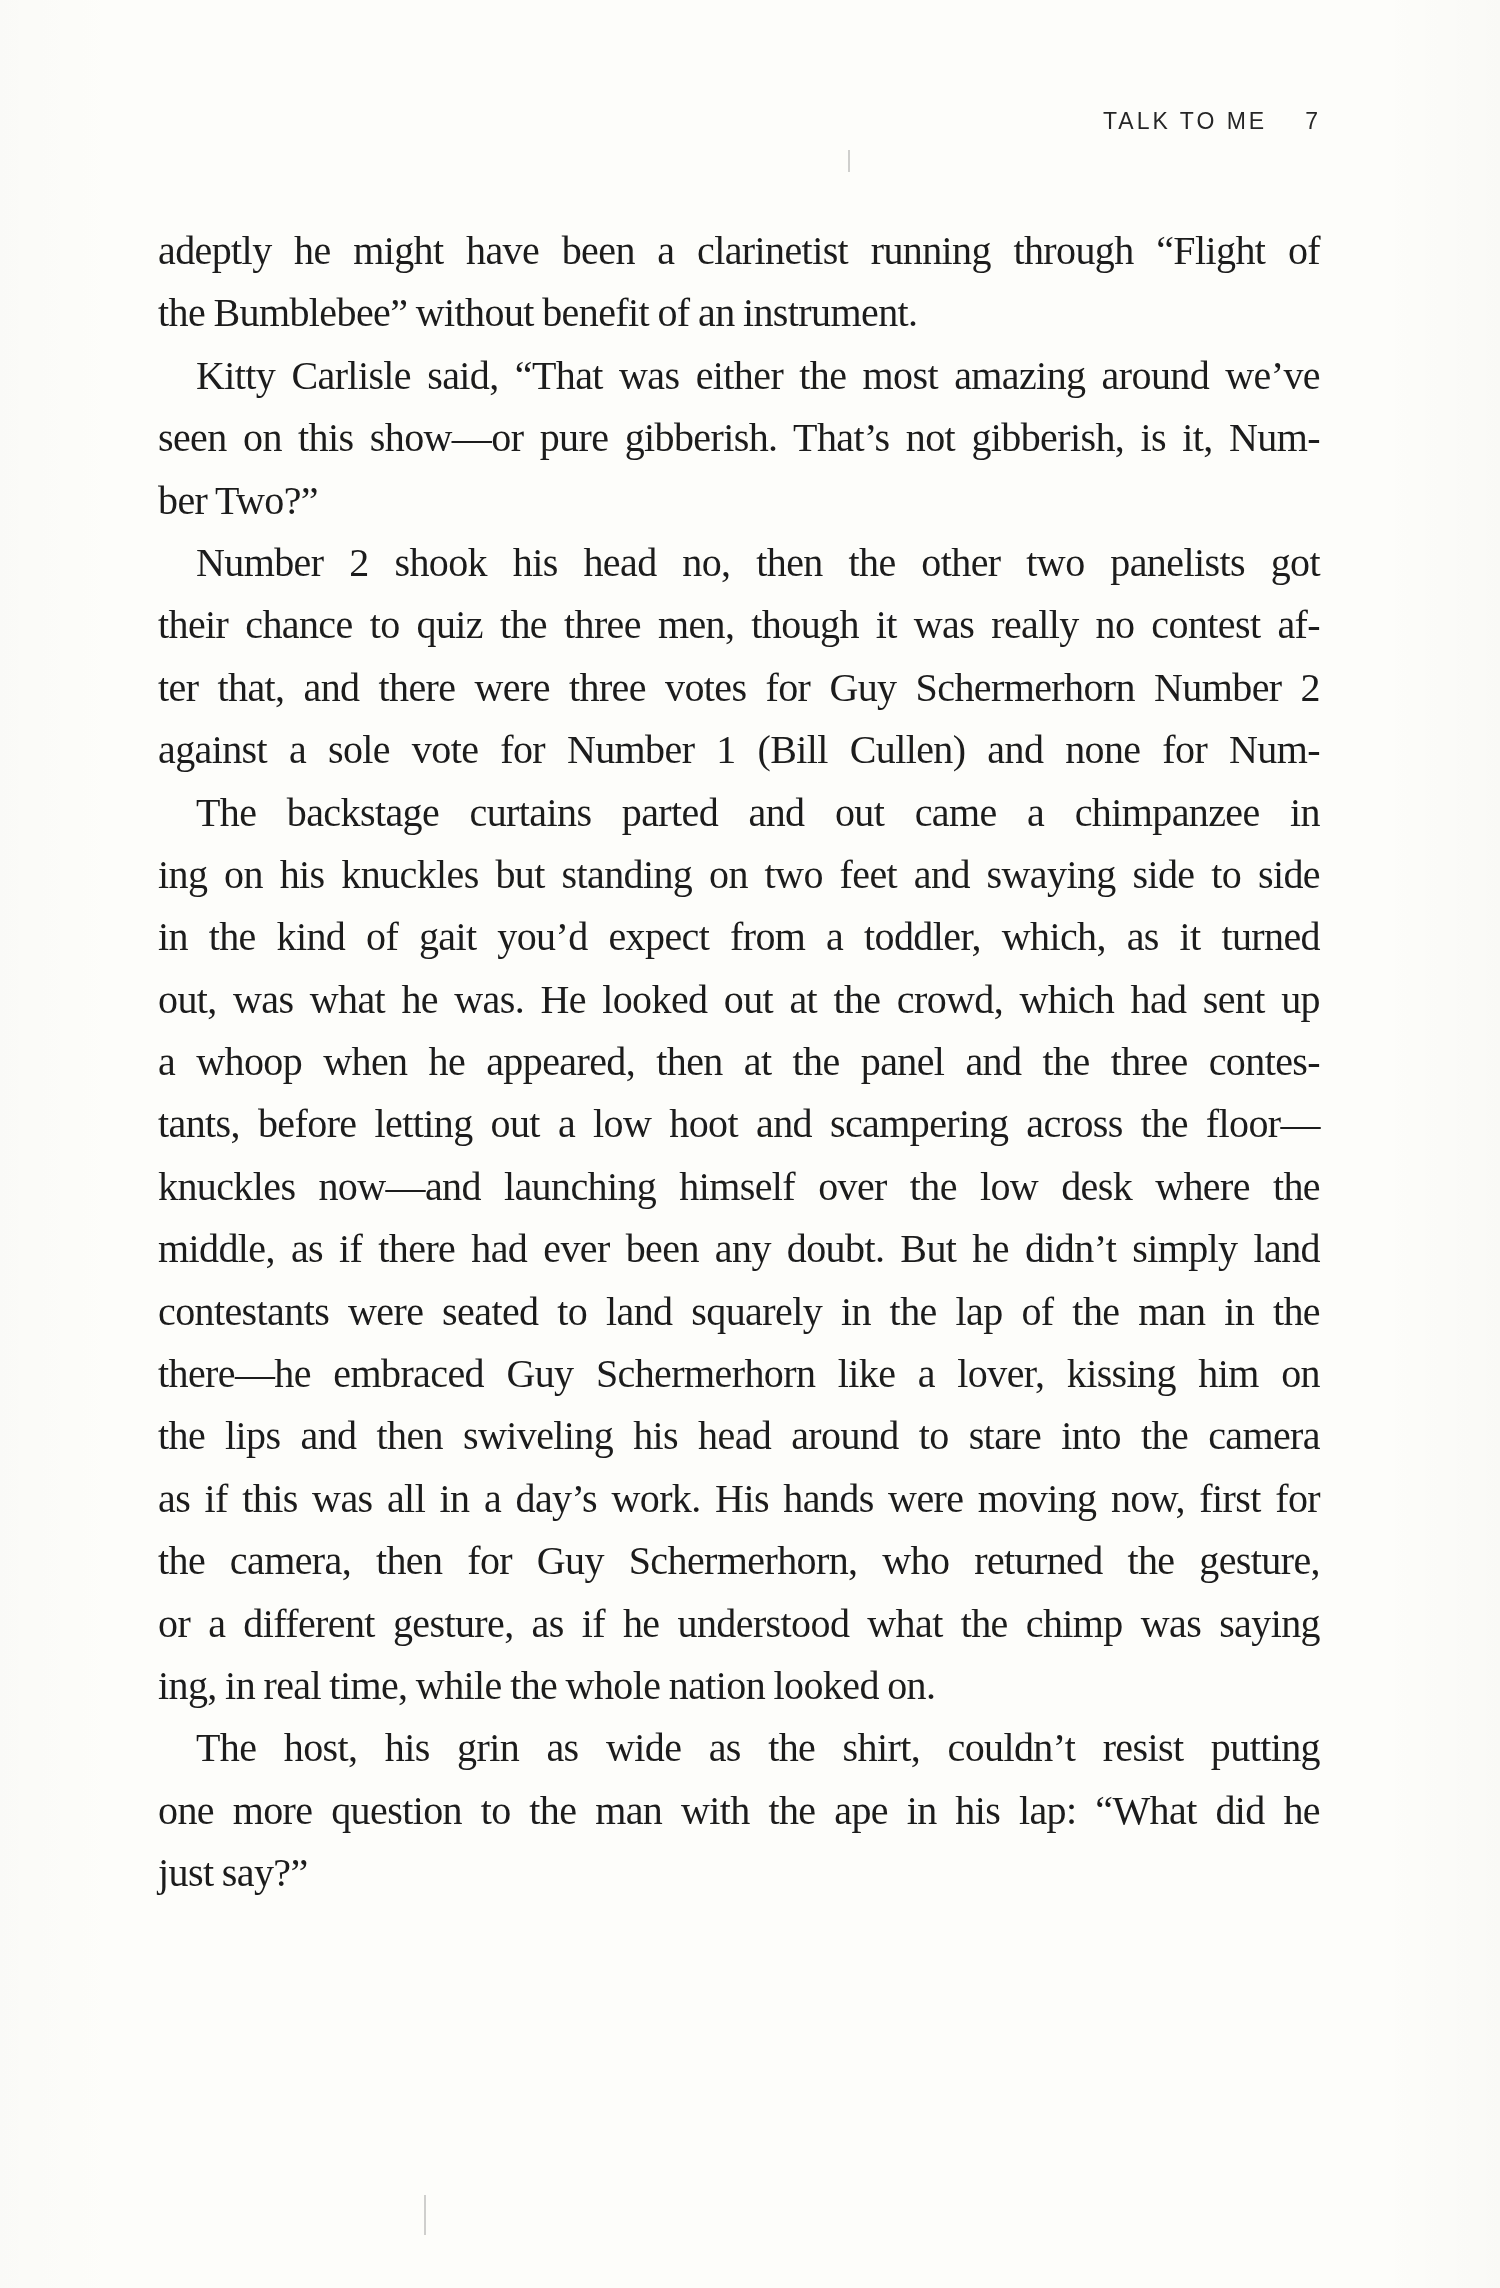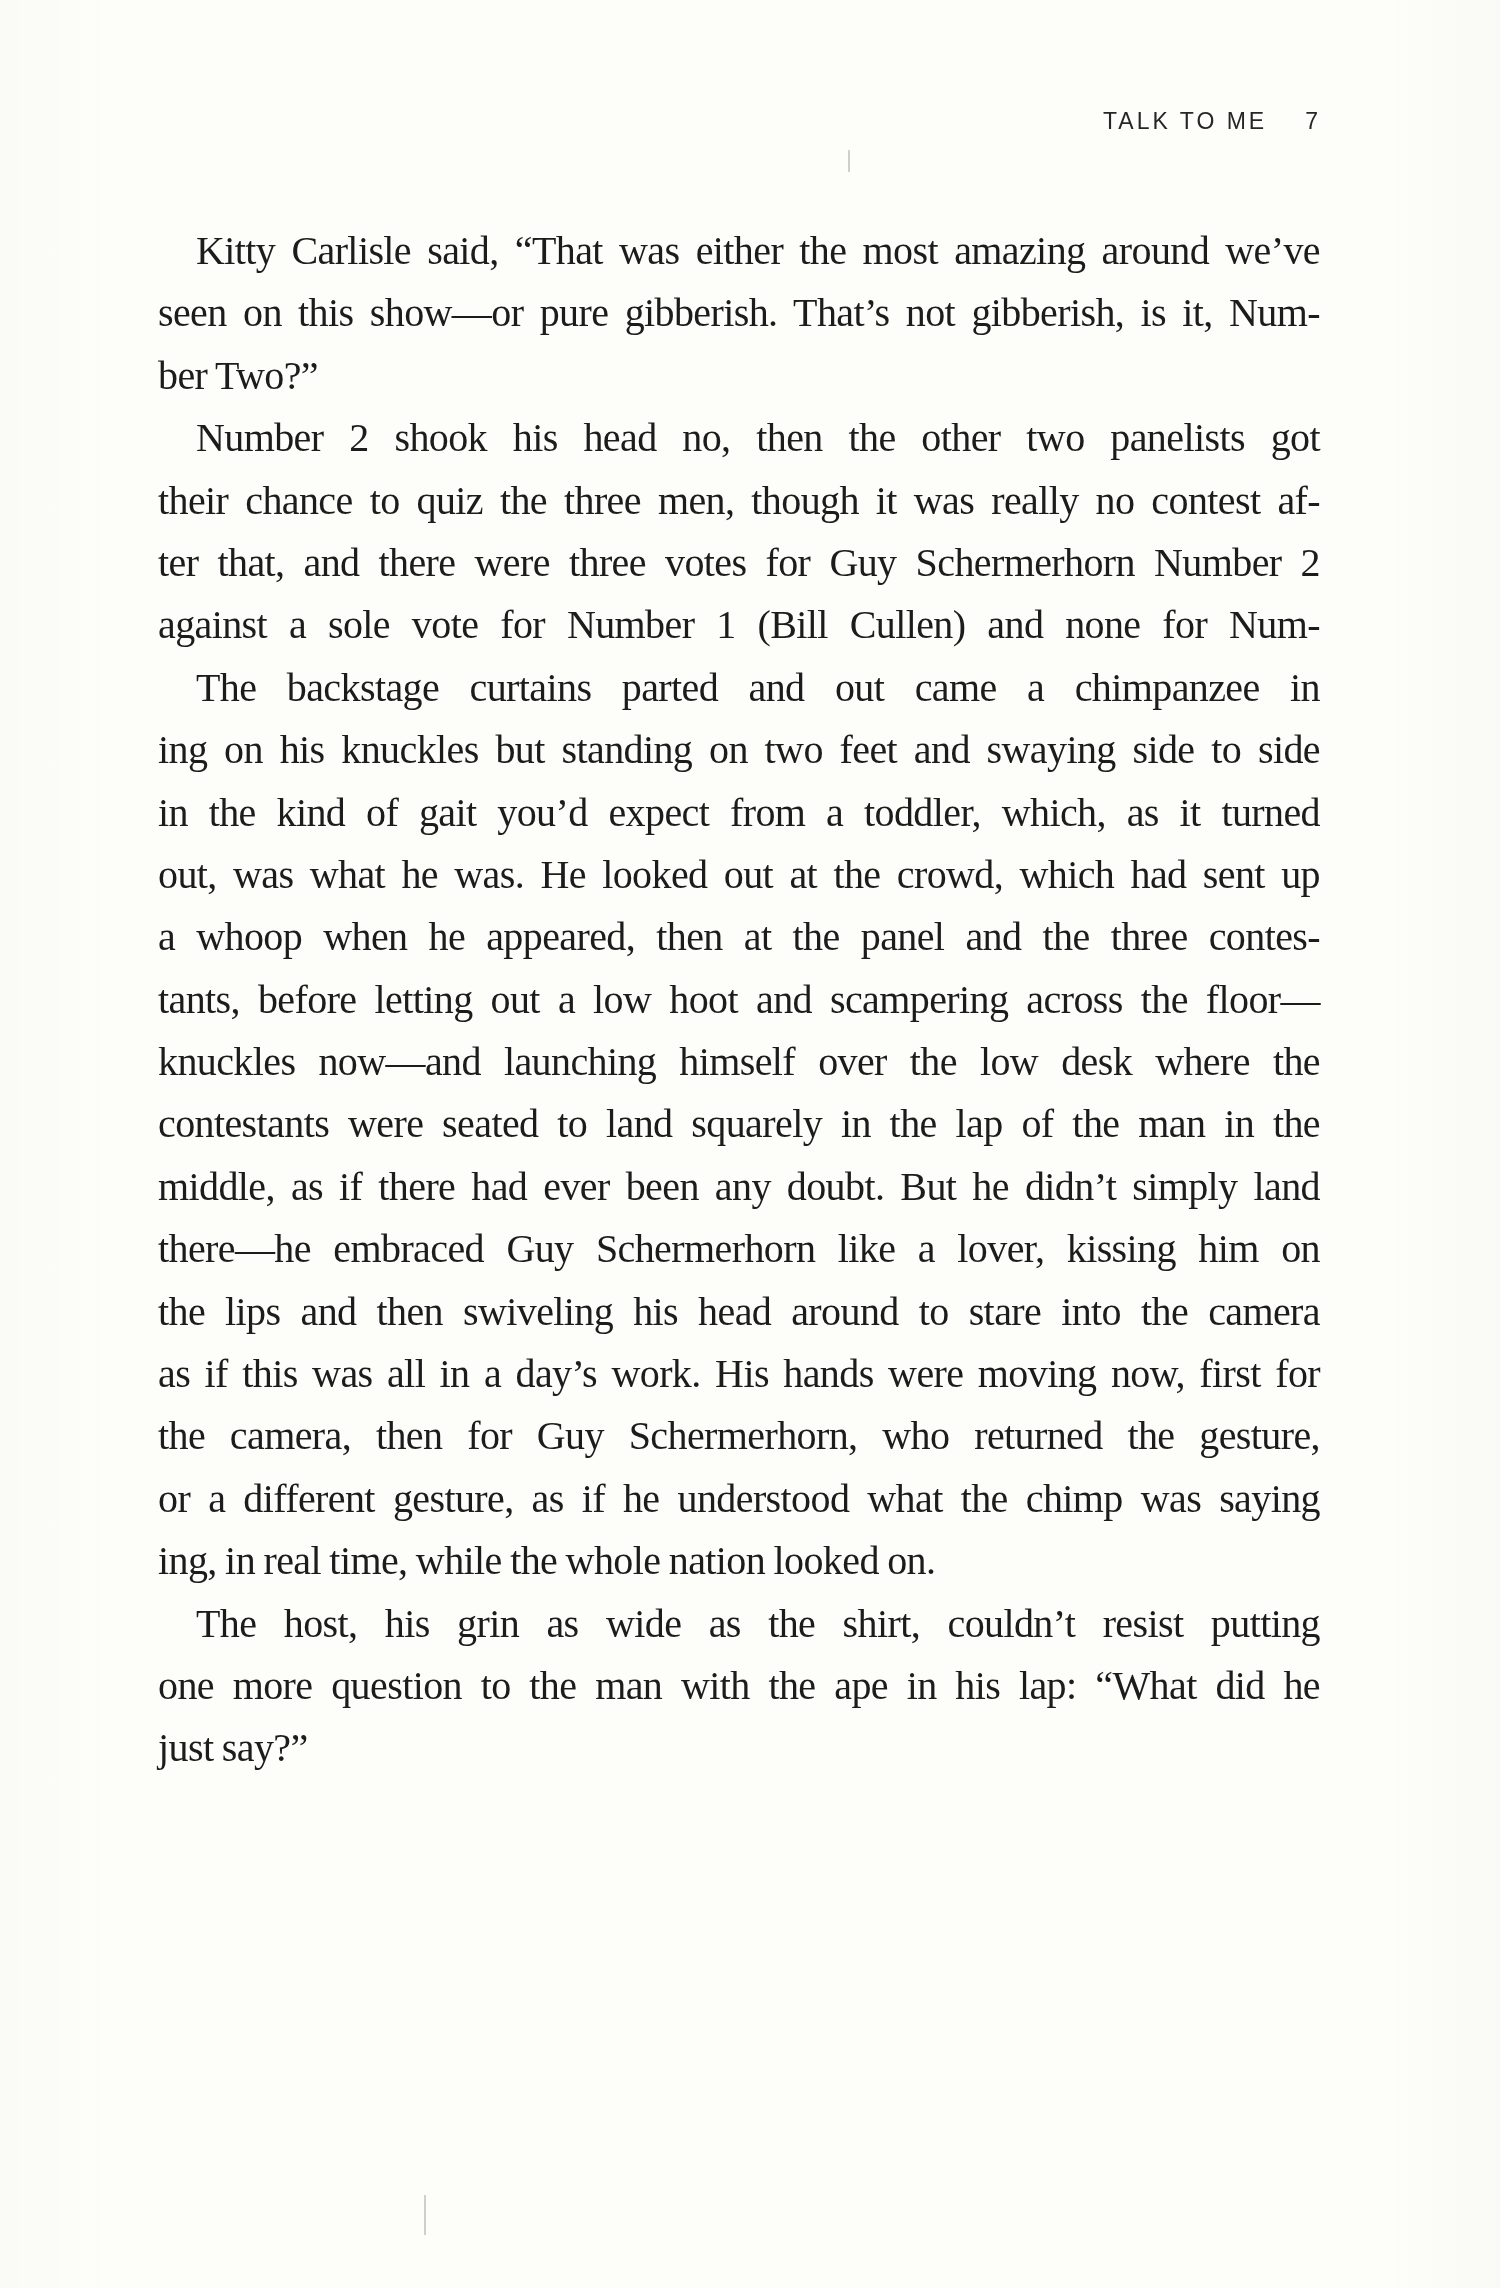--- a/index.html
+++ b/index.html
@@ -84,20 +84,24 @@
 <div class="speck" style="left:848px;top:150px;height:22px;"></div>
 <div class="speck" style="left:424px;top:2195px;height:40px;"></div>
 
 <header class="running-head">
   <span>TALK TO ME</span>
   <span class="folio">7</span>
 </header>
 
 <main class="text-block">
 
+  <section>
+    <div class="line"><span>adeptly he might have been a clarinetist running through “Flight of</span></div>
+    <div class="line last"><span>the Bumblebee” without benefit of an instrument.</span></div>
+  </section>
 
   <section>
     <div class="line indent"><span>Kitty Carlisle said, “That was either the most amazing around we’ve</span></div>
     <div class="line"><span>seen on this show—or pure gibberish. That’s not gibberish, is it, Num-</span></div>
     <div class="line last"><span>ber Two?”</span></div>
   </section>
 
   <section>
     <div class="line indent"><span>Number 2 shook his head no, then the other two panelists got</span></div>
     <div class="line"><span>their chance to quiz the three men, though it was really no contest af-</span></div>
@@ -106,22 +110,22 @@
   </section>
 
   <section>
     <div class="line indent"><span>The backstage curtains parted and out came a chimpanzee in</span></div>
     <div class="line"><span>ing on his knuckles but standing on two feet and swaying side to side</span></div>
     <div class="line"><span>in the kind of gait you’d expect from a toddler, which, as it turned</span></div>
     <div class="line"><span>out, was what he was. He looked out at the crowd, which had sent up</span></div>
     <div class="line"><span>a whoop when he appeared, then at the panel and the three contes-</span></div>
     <div class="line"><span>tants, before letting out a low hoot and scampering across the floor—</span></div>
     <div class="line"><span>knuckles now—and launching himself over the low desk where the</span></div>
+    <div class="line"><span>middle, as if there had ever been any doubt. But he didn’t simply land</span></div>
     <div class="line"><span>contestants were seated to land squarely in the lap of the man in the</span></div>
-    <div class="line"><span>middle, as if there had ever been any doubt. But he didn’t simply land</span></div>
     <div class="line"><span>there—he embraced Guy Schermerhorn like a lover, kissing him on</span></div>
     <div class="line"><span>the lips and then swiveling his head around to stare into the camera</span></div>
     <div class="line"><span>as if this was all in a day’s work. His hands were moving now, first for</span></div>
     <div class="line"><span>the camera, then for Guy Schermerhorn, who returned the gesture,</span></div>
     <div class="line"><span>or a different gesture, as if he understood what the chimp was saying</span></div>
     <div class="line last"><span>ing, in real time, while the whole nation looked on.</span></div>
   </section>
 
   <section>
     <div class="line indent"><span>The host, his grin as wide as the shirt, couldn’t resist putting</span></div>

